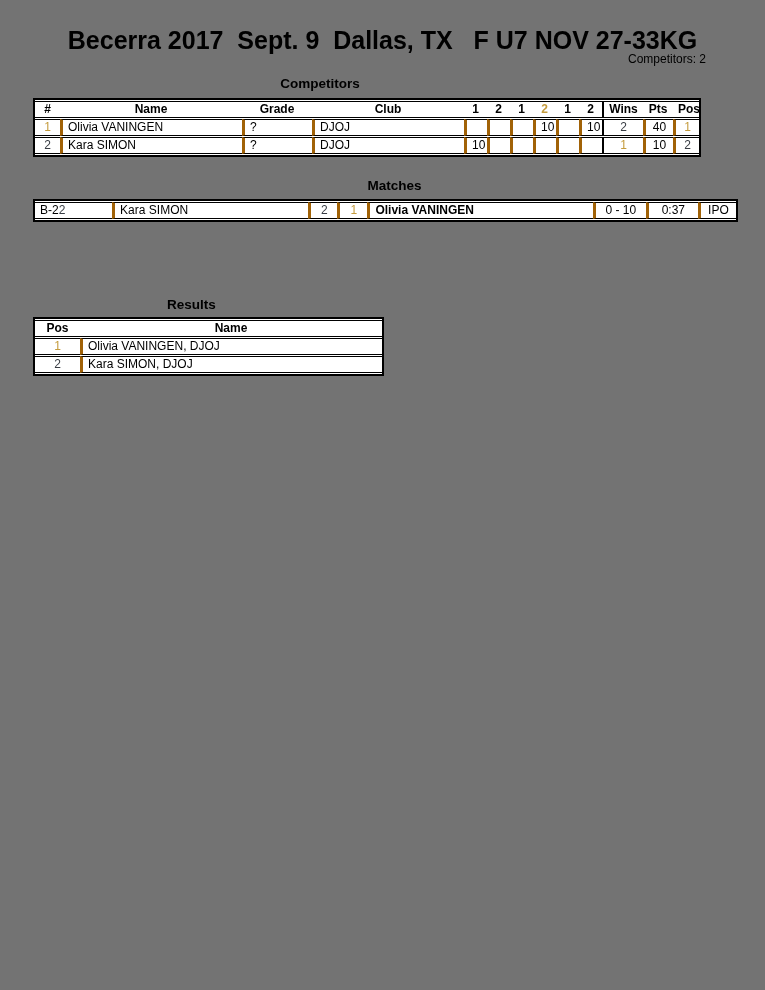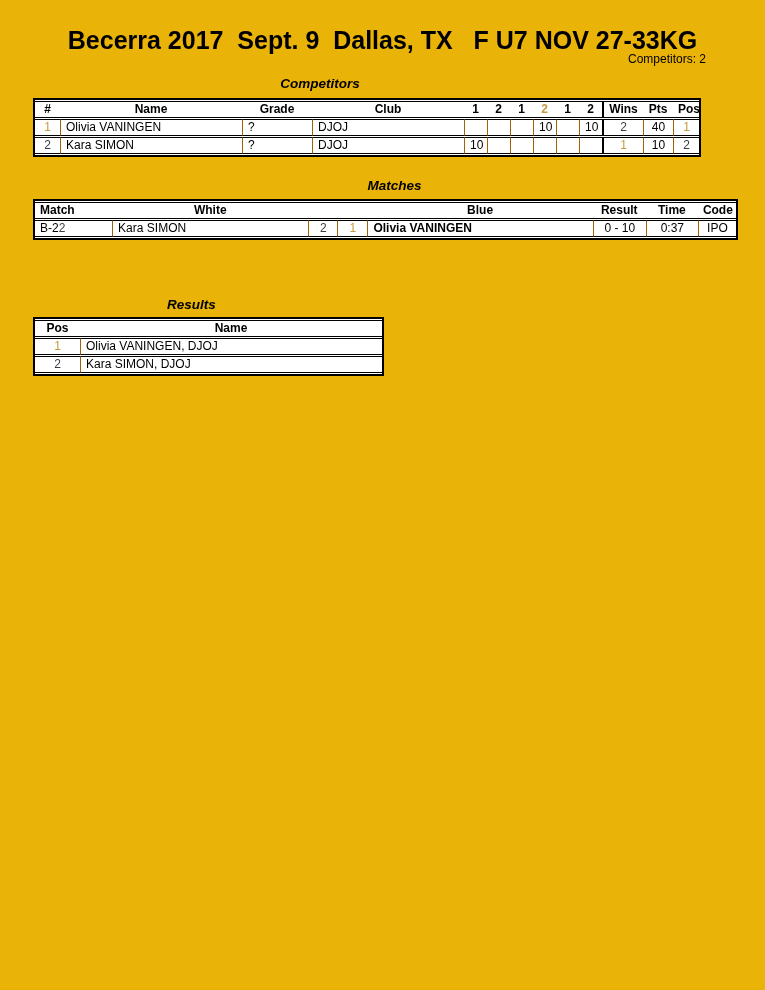--- a/index.html
+++ b/index.html
@@ -1,34 +1,34 @@
 <!DOCTYPE html>
 <html style="--competitor1: #c49b3d; --competitor2: #383d44;"><head>
 <meta charset="utf-8">
 <style>
   html,body{margin:0;padding:0;background:#fff;}
-  .page{position:relative;width:765px;height:990px;background:#eab308;
+  .page{position:relative;width:765px;height:990px;background:#737373;
         font-family:"Liberation Sans",sans-serif;color:#000;overflow:hidden;}
   .title{position:absolute;top:26px;left:0;width:765px;text-align:center;
          font-size:25px;font-weight:bold;white-space:pre;}
   .count{position:absolute;top:52px;right:59px;font-size:12px;}
-  .sec-heading{position:absolute;font-weight:bold;font-size:13.5px;text-align:center;font-style:italic;}
+  .sec-heading{position:absolute;font-weight:bold;font-size:13.5px;text-align:center;}
   #h-competitors{top:76px;left:0;width:640px;}
   #h-matches{top:178px;left:42px;width:705px;}
   #h-results{top:297px;left:18px;width:347px;}
   .tblwrap{position:absolute;}
   #w-competitors{top:98px;left:33px;}
   #w-matches{top:199px;left:33px;}
   #w-results{top:317px;left:33px;}
   table.tbl{border-collapse:separate;border-spacing:0 1px;border:2px solid #000;
             table-layout:fixed;background:#fff;}
   .tbl th,.tbl td{box-sizing:border-box;border-top:1px solid #000;border-bottom:1px solid #000;
             height:17px;padding:0 5px;font-size:12px;line-height:15px;
             overflow:hidden;white-space:nowrap;}
-  .tbl td{border-left:1px solid #a16207;}
+  .tbl td{border-left:3px solid #a16207;}
   .tbl td:first-child{border-left:none;}
   .tbl th{font-weight:bold;border-left:none;}
   .tbl .thickL{border-left:2px solid #000 !important;margin-left:24px;}
   .t-l{text-align:left}.t-c{text-align:center}
   .c1{color:var(--competitor1,#c49b3d);}
   .c2{color:var(--competitor2,#383d44);}
   .b{font-weight:bold;}
 </style>
 </head>
 <body>
@@ -113,30 +113,20 @@
         <col style="width:77px">
           <col style="width:196px">
           <col style="width:29px">
           <col style="width:30px">
         <col style="width:225px">
           <col style="width:53px">
           <col style="width:52px">
           <col style="width:38px">
       </colgroup>
       <tbody>
-          <tr>
-        <th class="t-l">Match</th>
-        <th class="t-c">White</th>
-        <th class="t-c"></th>
-        <th class="t-c"></th>
-        <th class="t-c">Blue</th>
-        <th class="t-c">Result</th>
-        <th class="t-c">Time</th>
-        <th class="t-c">Code</th>
-      </tr>
       <tr>
         <td class="t-l"><span>B-2</span><span class="c2">2</span></td>
         <td class="t-l">Kara SIMON</td>
         <td class="t-c c2">2</td>
         <td class="t-c c1">1</td>
         <td class="t-l b">Olivia VANINGEN</td>
         <td class="t-c">0 - 10</td>
         <td class="t-c">0:37</td>
         <td class="t-c">IPO</td>
       </tr>

